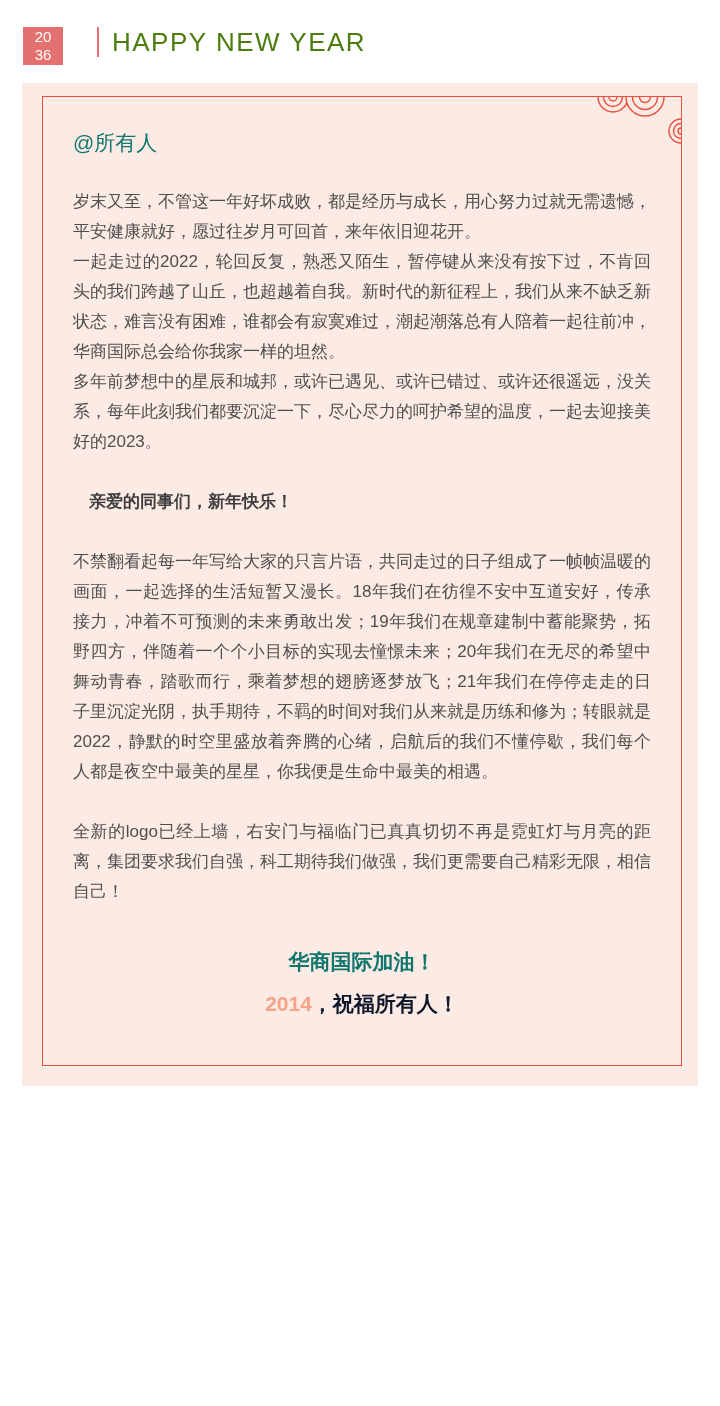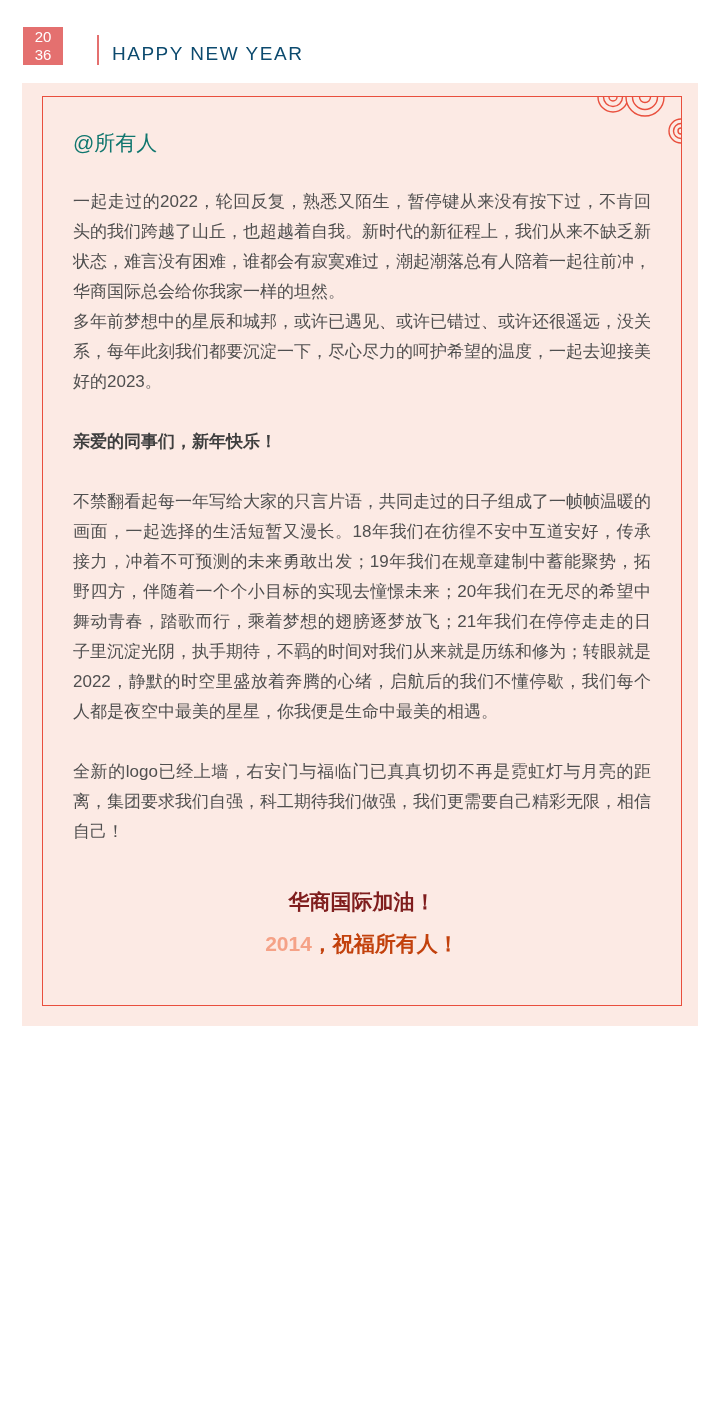--- a/index.html
+++ b/index.html
@@ -8,21 +8,21 @@
     width: 720px;
     margin: 0 auto;
     background: #ffffff;
     font-family: "Liberation Sans", "DejaVu Sans", sans-serif;
     color: #4f4f4f;
   }
 
   
   .header {
     display: flex;
-    align-items: flex-end;
+    align-items: flex-start;
     padding: 27px 0 0 23px;
     height: 65px;
   }
   .year-badge {
     width: 40px;
     height: 38px;
     background: #e4706f;
     color: #ffffff;
     font-size: 15px;
     line-height: 18px;
@@ -32,23 +32,23 @@
     justify-content: center;
   }
   .header-divider {
     width: 2px;
     height: 30px;
     background: #e4706f;
     margin-left: 34px;
   }
   .header-title {
     margin-left: 13px;
-    font-size: 19px;
+    font-size: 26px;
     letter-spacing: 1.5px;
-    color: #0c4a6e;
+    color: #4d7c0f;
   }
 
   
   .panel {
     margin: 18px 22px 26px 22px;
     background: #fceae4;
     padding: 13px 16px 20px 20px;
   }
   .frame {
     position: relative;
@@ -73,34 +73,34 @@
     line-height: 30px;
     text-align: justify;
     color: #4f4f4f;
   }
   .gap { margin-top: 30px; }
   .greeting {
     font-size: 17px;
     line-height: 30px;
     font-weight: 700;
     color: #3e3e3e;
-    margin: 30px 0;
+    margin: 30px 16px;
   }
   .slogans {
     text-align: center;
     margin-top: 34px;
   }
   .slogan-line {
     font-size: 21px;
     font-weight: 700;
     line-height: 42px;
   }
-  .slogan-1 { color: #7f1d1d; }
+  .slogan-1 { color: #0f766e; }
   .slogan-2-prefix { color: #f5a287; }
-  .slogan-2-suffix { color: #c2410c; }
+  .slogan-2-suffix { color: #0f172a; }
 </style>
 </head>
 <body>
 
 <header class="header">
   <div class="year-badge">
     <span>20</span>
     <span>36</span>
   </div>
   <div class="header-divider"></div>
@@ -117,20 +117,21 @@
       <circle cx="76" cy="0" r="19"></circle>
         <circle cx="76" cy="0" r="12.5"></circle>
         <circle cx="76" cy="0" r="5.5"></circle>
       <circle cx="112" cy="34" r="12"></circle>
         <circle cx="112" cy="34" r="7.5"></circle>
         <circle cx="112" cy="34" r="3"></circle>
     </svg>
 
     <div class="mention">@所有人</div>
 
+    <p class="para">岁末又至，不管这一年好坏成败，都是经历与成长，用心努力过就无需遗憾，平安健康就好，愿过往岁月可回首，来年依旧迎花开。</p>
     <p class="para">一起走过的2022，轮回反复，熟悉又陌生，暂停键从来没有按下过，不肯回头的我们跨越了山丘，也超越着自我。新时代的新征程上，我们从来不缺乏新状态，难言没有困难，谁都会有寂寞难过，潮起潮落总有人陪着一起往前冲，华商国际总会给你我家一样的坦然。</p>
     <p class="para">多年前梦想中的星辰和城邦，或许已遇见、或许已错过、或许还很遥远，没关系，每年此刻我们都要沉淀一下，尽心尽力的呵护希望的温度，一起去迎接美好的2023。</p>
 
     <p class="greeting">亲爱的同事们，新年快乐！</p>
 
     <p class="para">不禁翻看起每一年写给大家的只言片语，共同走过的日子组成了一帧帧温暖的画面，一起选择的生活短暂又漫长。18年我们在彷徨不安中互道安好，传承接力，冲着不可预测的未来勇敢出发；19年我们在规章建制中蓄能聚势，拓野四方，伴随着一个个小目标的实现去憧憬未来；20年我们在无尽的希望中舞动青春，踏歌而行，乘着梦想的翅膀逐梦放飞；21年我们在停停走走的日子里沉淀光阴，执手期待，不羁的时间对我们从来就是历练和修为；转眼就是2022，静默的时空里盛放着奔腾的心绪，启航后的我们不懂停歇，我们每个人都是夜空中最美的星星，你我便是生命中最美的相遇。</p>
     <p class="para gap">全新的logo已经上墙，右安门与福临门已真真切切不再是霓虹灯与月亮的距离，集团要求我们自强，科工期待我们做强，我们更需要自己精彩无限，相信自己！</p>
 
     <div class="slogans">
       <div class="slogan-line slogan-1">华商国际加油！</div>

